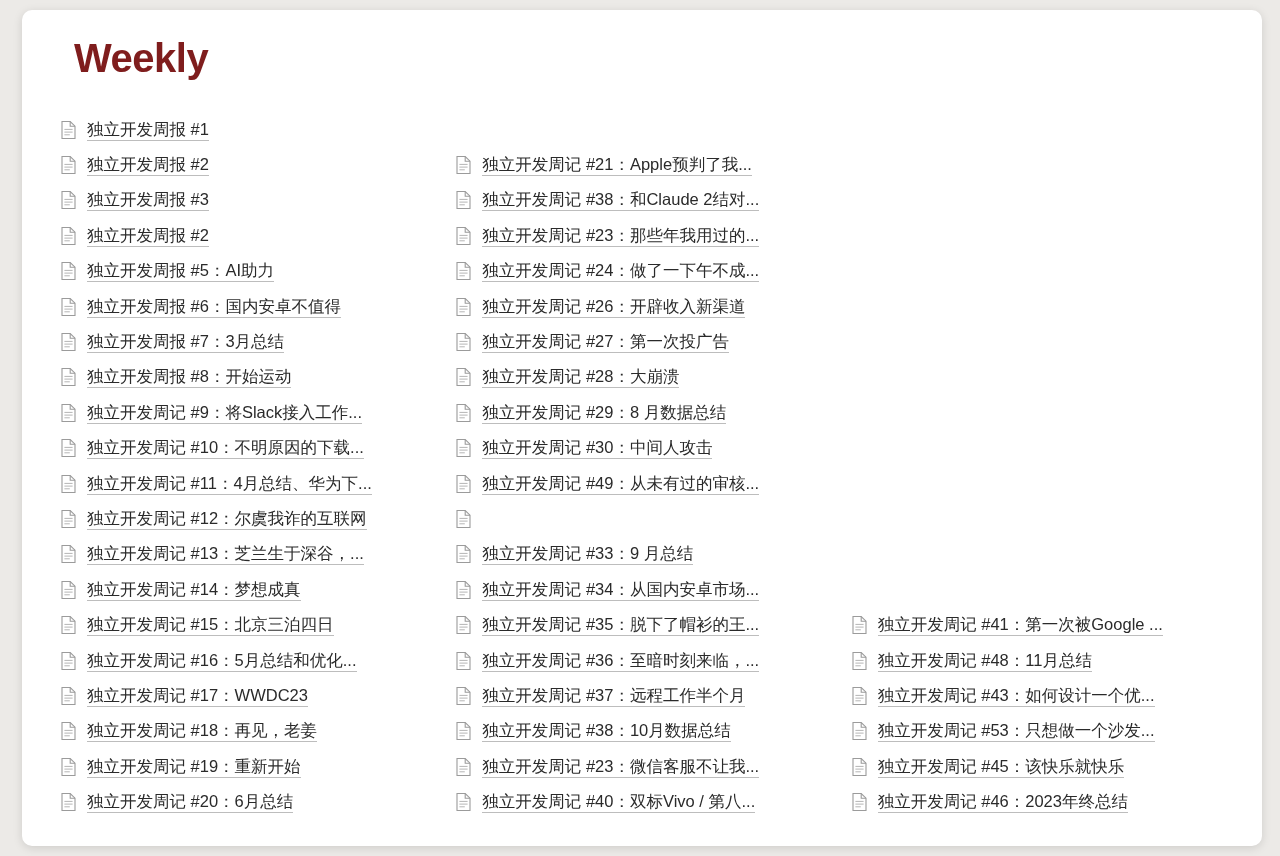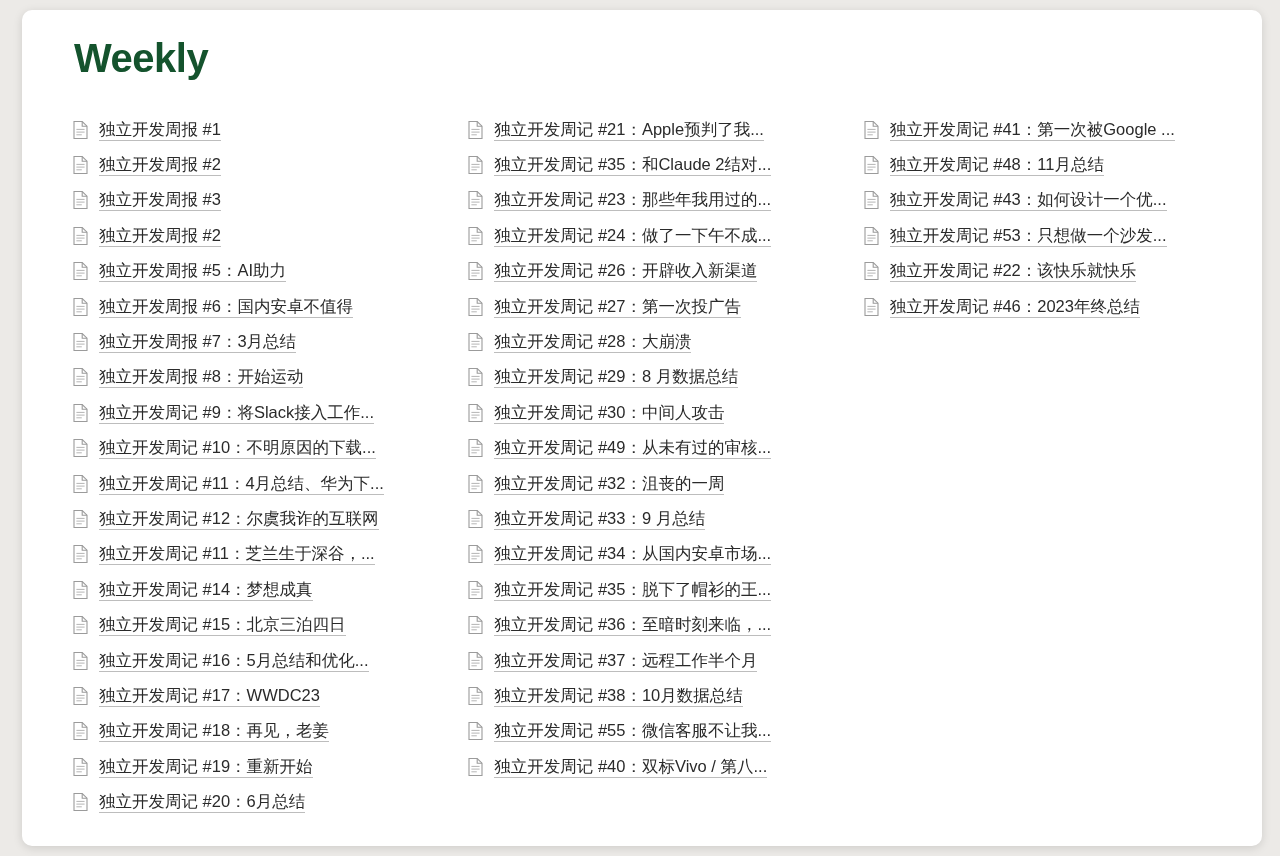--- a/index.html
+++ b/index.html
@@ -19,30 +19,31 @@
     border-radius: 10px;
     box-shadow: 0 2px 10px rgba(0,0,0,0.13);
     overflow: hidden;
   }
   #title {
     position: absolute;
     left: 52px;
     top: 26px;
     font-size: 40px;
     font-weight: bold;
-    color: #14532d;
+    color: #7f1d1d;
     letter-spacing: -0.5px;
   }
   #columns {
     position: absolute;
-    left: 44px;
+    left: 32px;
     top: 102px;
     width: 1170px;
     display: flex;
     gap: 16px;
+    align-items: flex-end;
   }
   .column {
     width: 404px;
     display: flex;
     flex-direction: column;
   }
   .row {
     display: flex;
     align-items: center;
     height: 35.4px;
@@ -197,21 +198,21 @@
           <span class="row-label">独立开发周记 #12：尔虞我诈的互联网</span>
         </div>
         <div class="row">
           <span class="doc-icon">
             <svg width="17" height="20" viewBox="0 0 17 20" xmlns="http://www.w3.org/2000/svg">
               <path d="M2 1.5 h8.2 L15 6.2 V18.5 H2 Z" fill="#ffffff" stroke="#9b9b9b" stroke-width="1.1"></path>
               <path d="M10.2 1.5 V6.2 H15" fill="none" stroke="#9b9b9b" stroke-width="1.1"></path>
               <path d="M4.4 9.4 h8.2 M4.4 12.1 h8.2 M4.4 14.8 h5.4" stroke="#b5b5b5" stroke-width="1"></path>
             </svg>
           </span>
-          <span class="row-label">独立开发周记 #11：芝兰生于深谷，...</span>
+          <span class="row-label">独立开发周记 #13：芝兰生于深谷，...</span>
         </div>
         <div class="row">
           <span class="doc-icon">
             <svg width="17" height="20" viewBox="0 0 17 20" xmlns="http://www.w3.org/2000/svg">
               <path d="M2 1.5 h8.2 L15 6.2 V18.5 H2 Z" fill="#ffffff" stroke="#9b9b9b" stroke-width="1.1"></path>
               <path d="M10.2 1.5 V6.2 H15" fill="none" stroke="#9b9b9b" stroke-width="1.1"></path>
               <path d="M4.4 9.4 h8.2 M4.4 12.1 h8.2 M4.4 14.8 h5.4" stroke="#b5b5b5" stroke-width="1"></path>
             </svg>
           </span>
           <span class="row-label">独立开发周记 #14：梦想成真</span>
@@ -289,21 +290,21 @@
           <span class="row-label">独立开发周记 #21：Apple预判了我...</span>
         </div>
         <div class="row">
           <span class="doc-icon">
             <svg width="17" height="20" viewBox="0 0 17 20" xmlns="http://www.w3.org/2000/svg">
               <path d="M2 1.5 h8.2 L15 6.2 V18.5 H2 Z" fill="#ffffff" stroke="#9b9b9b" stroke-width="1.1"></path>
               <path d="M10.2 1.5 V6.2 H15" fill="none" stroke="#9b9b9b" stroke-width="1.1"></path>
               <path d="M4.4 9.4 h8.2 M4.4 12.1 h8.2 M4.4 14.8 h5.4" stroke="#b5b5b5" stroke-width="1"></path>
             </svg>
           </span>
-          <span class="row-label">独立开发周记 #35：和Claude 2结对...</span>
+          <span class="row-label">独立开发周记 #38：和Claude 2结对...</span>
         </div>
         <div class="row">
           <span class="doc-icon">
             <svg width="17" height="20" viewBox="0 0 17 20" xmlns="http://www.w3.org/2000/svg">
               <path d="M2 1.5 h8.2 L15 6.2 V18.5 H2 Z" fill="#ffffff" stroke="#9b9b9b" stroke-width="1.1"></path>
               <path d="M10.2 1.5 V6.2 H15" fill="none" stroke="#9b9b9b" stroke-width="1.1"></path>
               <path d="M4.4 9.4 h8.2 M4.4 12.1 h8.2 M4.4 14.8 h5.4" stroke="#b5b5b5" stroke-width="1"></path>
             </svg>
           </span>
           <span class="row-label">独立开发周记 #23：那些年我用过的...</span>
@@ -379,21 +380,20 @@
           <span class="row-label">独立开发周记 #49：从未有过的审核...</span>
         </div>
         <div class="row">
           <span class="doc-icon">
             <svg width="17" height="20" viewBox="0 0 17 20" xmlns="http://www.w3.org/2000/svg">
               <path d="M2 1.5 h8.2 L15 6.2 V18.5 H2 Z" fill="#ffffff" stroke="#9b9b9b" stroke-width="1.1"></path>
               <path d="M10.2 1.5 V6.2 H15" fill="none" stroke="#9b9b9b" stroke-width="1.1"></path>
               <path d="M4.4 9.4 h8.2 M4.4 12.1 h8.2 M4.4 14.8 h5.4" stroke="#b5b5b5" stroke-width="1"></path>
             </svg>
           </span>
-          <span class="row-label">独立开发周记 #32：沮丧的一周</span>
         </div>
         <div class="row">
           <span class="doc-icon">
             <svg width="17" height="20" viewBox="0 0 17 20" xmlns="http://www.w3.org/2000/svg">
               <path d="M2 1.5 h8.2 L15 6.2 V18.5 H2 Z" fill="#ffffff" stroke="#9b9b9b" stroke-width="1.1"></path>
               <path d="M10.2 1.5 V6.2 H15" fill="none" stroke="#9b9b9b" stroke-width="1.1"></path>
               <path d="M4.4 9.4 h8.2 M4.4 12.1 h8.2 M4.4 14.8 h5.4" stroke="#b5b5b5" stroke-width="1"></path>
             </svg>
           </span>
           <span class="row-label">独立开发周记 #33：9 月总结</span>
@@ -449,21 +449,21 @@
           <span class="row-label">独立开发周记 #38：10月数据总结</span>
         </div>
         <div class="row">
           <span class="doc-icon">
             <svg width="17" height="20" viewBox="0 0 17 20" xmlns="http://www.w3.org/2000/svg">
               <path d="M2 1.5 h8.2 L15 6.2 V18.5 H2 Z" fill="#ffffff" stroke="#9b9b9b" stroke-width="1.1"></path>
               <path d="M10.2 1.5 V6.2 H15" fill="none" stroke="#9b9b9b" stroke-width="1.1"></path>
               <path d="M4.4 9.4 h8.2 M4.4 12.1 h8.2 M4.4 14.8 h5.4" stroke="#b5b5b5" stroke-width="1"></path>
             </svg>
           </span>
-          <span class="row-label">独立开发周记 #55：微信客服不让我...</span>
+          <span class="row-label">独立开发周记 #23：微信客服不让我...</span>
         </div>
         <div class="row">
           <span class="doc-icon">
             <svg width="17" height="20" viewBox="0 0 17 20" xmlns="http://www.w3.org/2000/svg">
               <path d="M2 1.5 h8.2 L15 6.2 V18.5 H2 Z" fill="#ffffff" stroke="#9b9b9b" stroke-width="1.1"></path>
               <path d="M10.2 1.5 V6.2 H15" fill="none" stroke="#9b9b9b" stroke-width="1.1"></path>
               <path d="M4.4 9.4 h8.2 M4.4 12.1 h8.2 M4.4 14.8 h5.4" stroke="#b5b5b5" stroke-width="1"></path>
             </svg>
           </span>
           <span class="row-label">独立开发周记 #40：双标Vivo / 第八...</span>
@@ -511,21 +511,21 @@
           <span class="row-label">独立开发周记 #53：只想做一个沙发...</span>
         </div>
         <div class="row">
           <span class="doc-icon">
             <svg width="17" height="20" viewBox="0 0 17 20" xmlns="http://www.w3.org/2000/svg">
               <path d="M2 1.5 h8.2 L15 6.2 V18.5 H2 Z" fill="#ffffff" stroke="#9b9b9b" stroke-width="1.1"></path>
               <path d="M10.2 1.5 V6.2 H15" fill="none" stroke="#9b9b9b" stroke-width="1.1"></path>
               <path d="M4.4 9.4 h8.2 M4.4 12.1 h8.2 M4.4 14.8 h5.4" stroke="#b5b5b5" stroke-width="1"></path>
             </svg>
           </span>
-          <span class="row-label">独立开发周记 #22：该快乐就快乐</span>
+          <span class="row-label">独立开发周记 #45：该快乐就快乐</span>
         </div>
         <div class="row">
           <span class="doc-icon">
             <svg width="17" height="20" viewBox="0 0 17 20" xmlns="http://www.w3.org/2000/svg">
               <path d="M2 1.5 h8.2 L15 6.2 V18.5 H2 Z" fill="#ffffff" stroke="#9b9b9b" stroke-width="1.1"></path>
               <path d="M10.2 1.5 V6.2 H15" fill="none" stroke="#9b9b9b" stroke-width="1.1"></path>
               <path d="M4.4 9.4 h8.2 M4.4 12.1 h8.2 M4.4 14.8 h5.4" stroke="#b5b5b5" stroke-width="1"></path>
             </svg>
           </span>
           <span class="row-label">独立开发周记 #46：2023年终总结</span>

